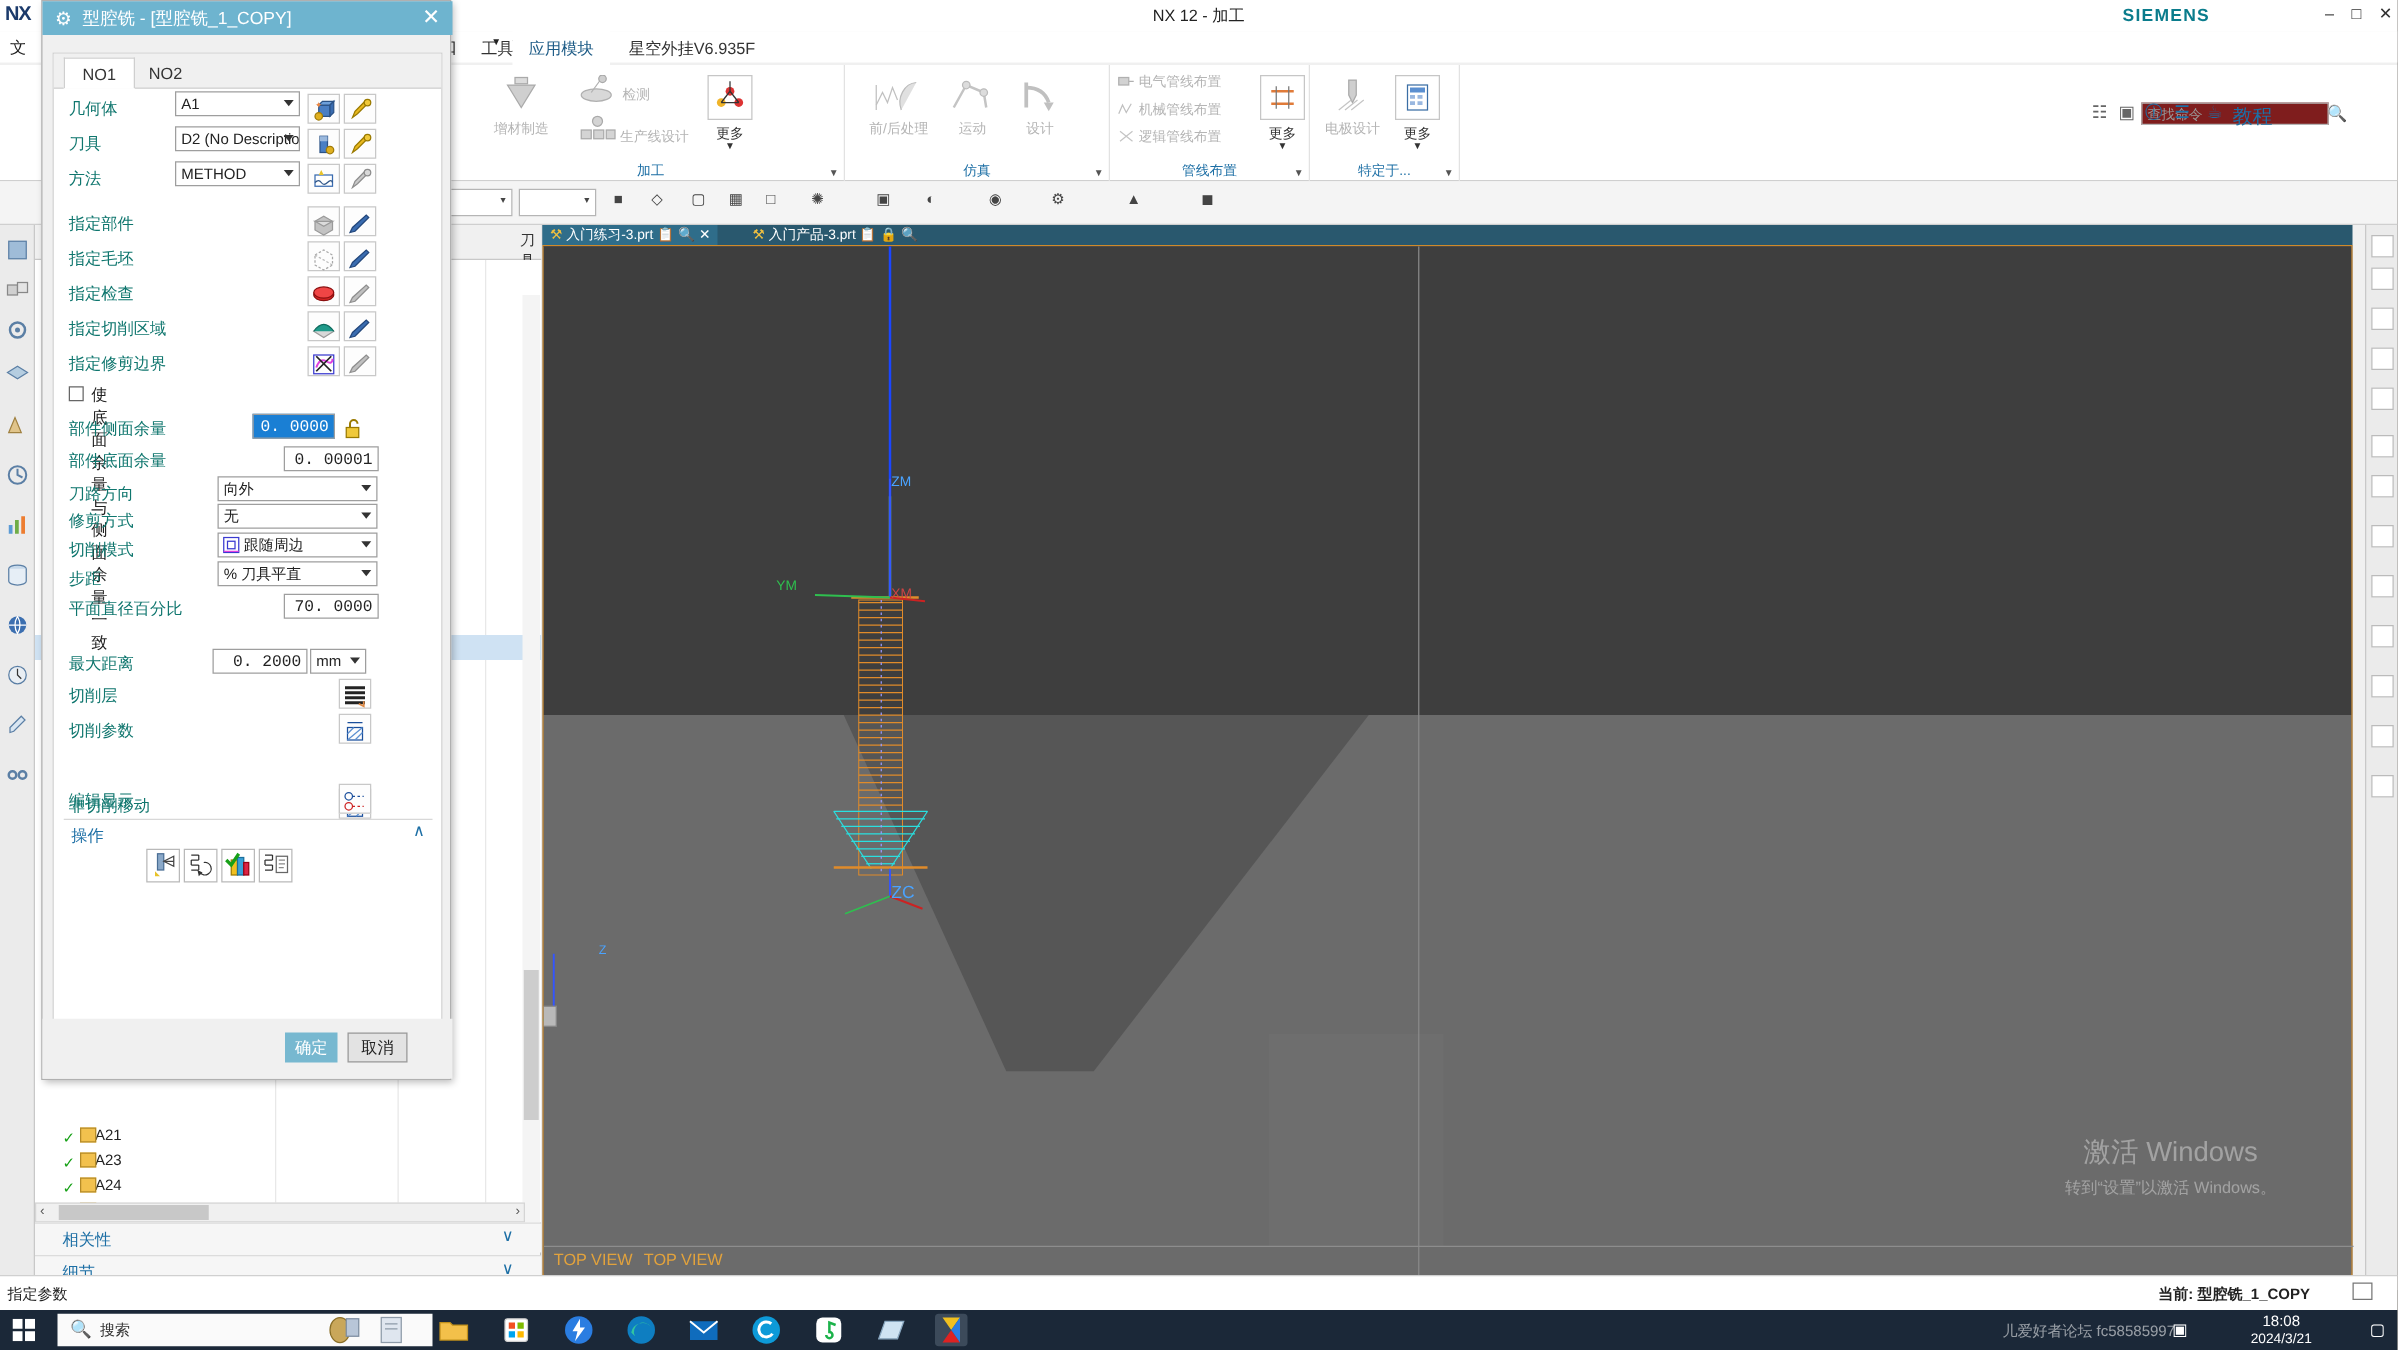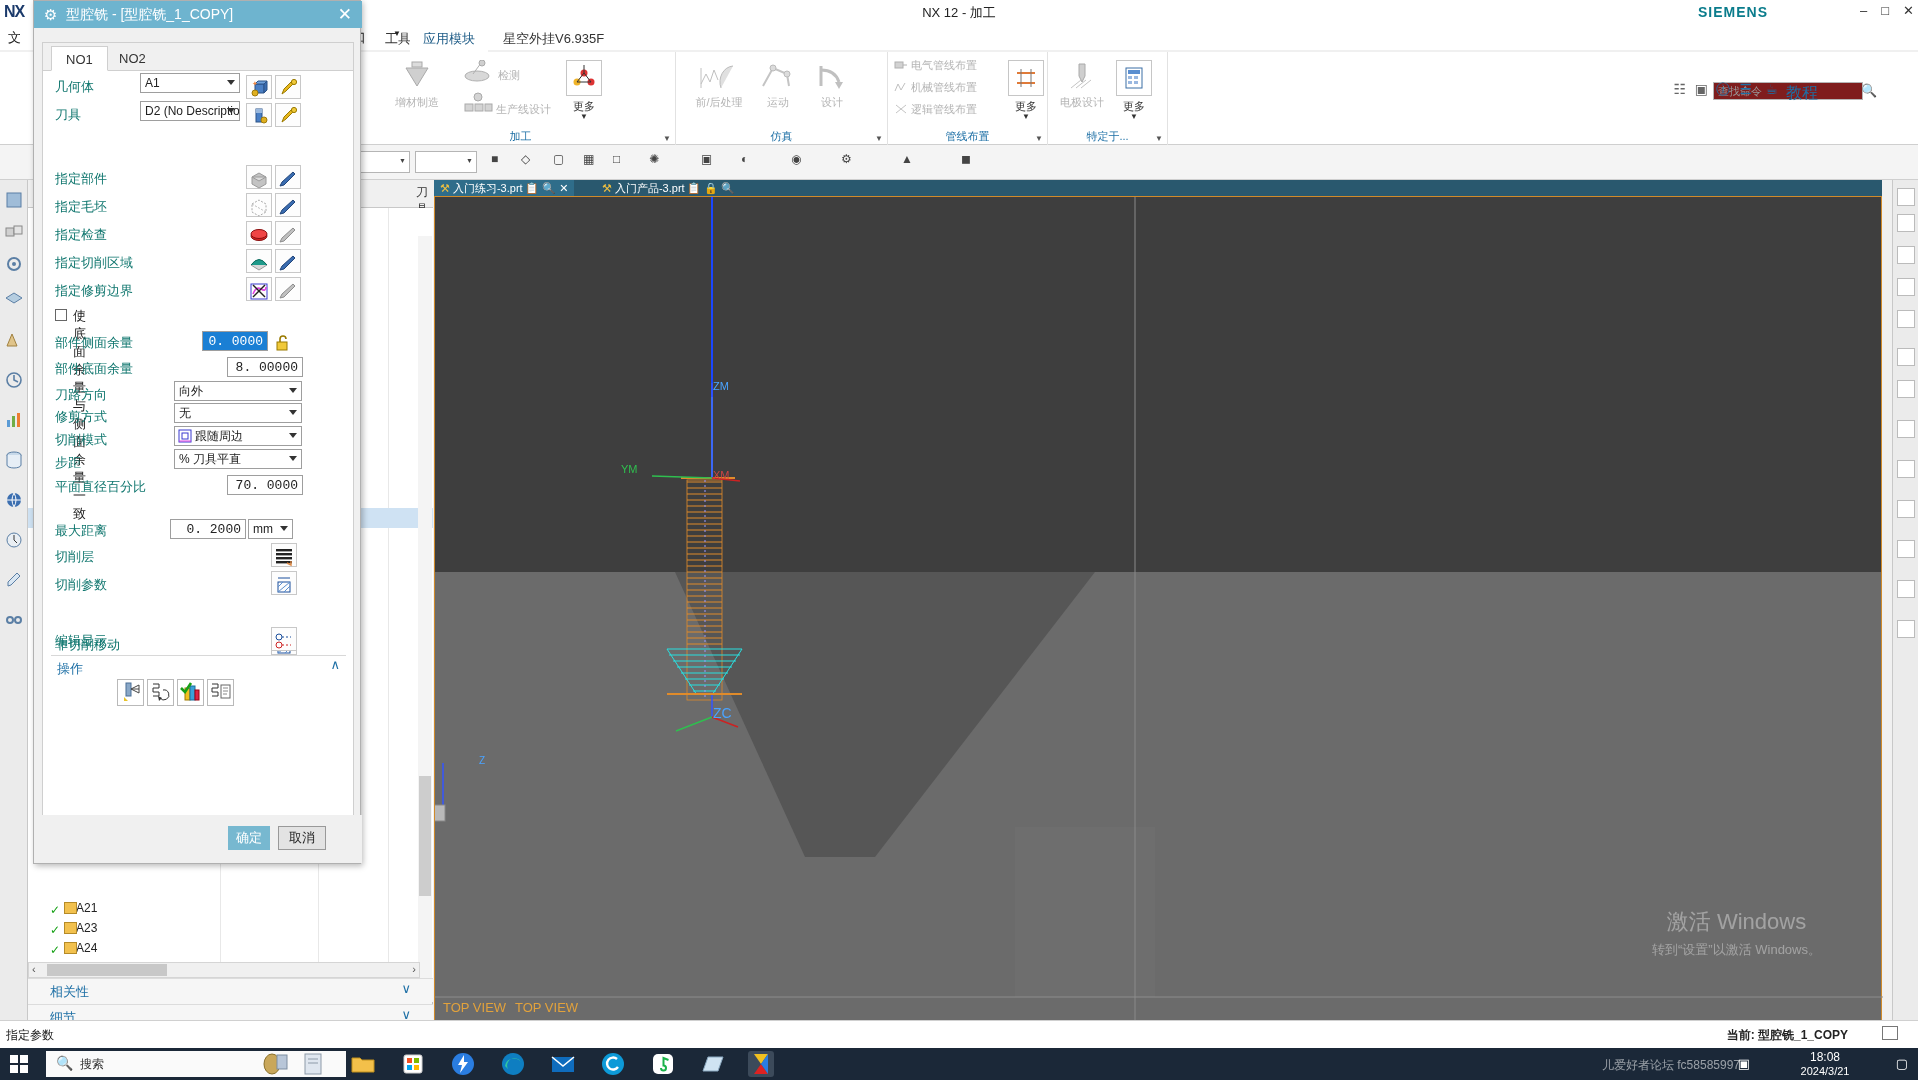--- a/index.html
+++ b/index.html
@@ -681,20 +681,39 @@
           </svg>
       </div>
       <div class="ibtn" style="left:232px; top:2px;">
         <svg width="20" height="20" viewBox="0 0 20 20">
             <path d="M4 16 L8 13 L16 5 L14 3 L6 11 Z" fill="#e8b81e" stroke="#9a7a00"></path>
             <circle cx="16" cy="4" r="2.6" fill="#f0c93a" stroke="#9a7a00"></circle>
           </svg>
       </div>
     </div>
 
+    <div class="frow" style="top:86px;">
+      <span class="flabel">方法</span>
+      <div class="fcombo" style="left:97px; width:100px;">
+        <span>METHOD</span><i class="arw"></i>
+      </div>
+      <div class="ibtn" style="left:203px; top:2px;">
+        <svg width="20" height="20" viewBox="0 0 20 20">
+            <rect x="3" y="6" width="14" height="9" fill="#fff" stroke="#3a6cb0"></rect>
+            <path d="M3 12 q3 -3 5 0 t5 0 t4 0" fill="none" stroke="#2b5387"></path>
+            <polygon points="8,2 10,6 6,6" fill="#e8c32a"></polygon>
+          </svg>
+      </div>
+      <div class="ibtn" style="left:232px; top:2px;">
+        <svg width="20" height="20" viewBox="0 0 20 20">
+            <path d="M4 16 L8 13 L16 5 L14 3 L6 11 Z" fill="#c9c9c9" stroke="#8d8d8d"></path>
+            <circle cx="16" cy="4" r="2.6" fill="#d8d8d8" stroke="#8d8d8d"></circle>
+          </svg>
+      </div>
+    </div>
 
     <div class="frow" style="top:122px;">
       <span class="flabel">指定部件</span>
       <div class="ibtn" style="left:203px; top:0;">
         <svg width="22" height="22" viewBox="0 0 22 22">
             <polygon points="4,9 11,5 18,9 18,16 11,20 4,16" fill="#c3c3c3" stroke="#9a9a9a"></polygon>
             <polygon points="4,9 11,13 18,9" fill="#dcdcdc" stroke="#9a9a9a"></polygon>
           </svg>
       </div>
       <div class="ibtn" style="left:232px; top:0;">
@@ -777,21 +796,21 @@
       <div class="ibtn flat" style="left:229px; top:2px; width:20px;">
         <svg width="16" height="18" viewBox="0 0 16 18">
             <rect x="3" y="8" width="10" height="8" fill="#f0c93a" stroke="#9a7a00"></rect>
             <path d="M6 8 V5 a3 3 0 0 1 6 0" fill="none" stroke="#9a7a00" stroke-width="1.6"></path>
           </svg>
       </div>
     </div>
 
     <div class="frow" style="top:312px;">
       <span class="flabel">部件底面余量</span>
-      <div class="finput" style="left:184px; top:2px; width:76px;">8. 00000</div>
+      <div class="finput" style="left:184px; top:2px; width:76px;">0. 00001</div>
     </div>
 
     <div class="frow" style="top:338px;">
       <span class="flabel">刀路方向</span>
       <div class="fcombo" style="left:131px; width:128px;">
         <span>向外</span><i class="arw"></i>
       </div>
     </div>
 
     <div class="frow" style="top:360px;">

